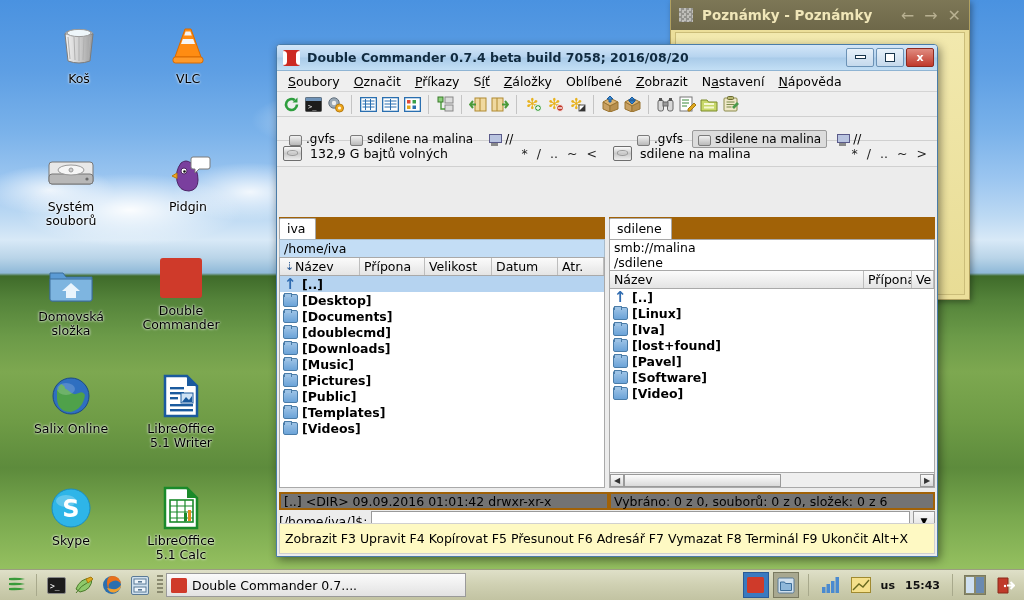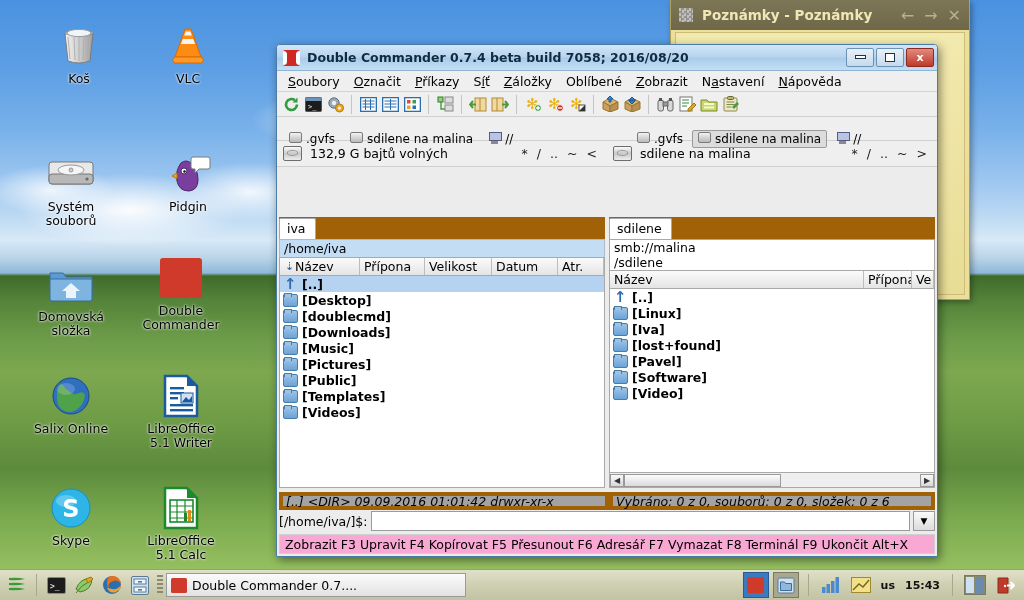--- a/index.html
+++ b/index.html
@@ -78,21 +78,21 @@
   #dc-menu .mi u { text-decoration:underline; }
 
   #dc-toolbar { height:25px; display:flex; align-items:center; gap:2px;
      background:#efefef; border-bottom:1px solid #d0d0d0; padding:0 4px; }
   .tbsep { width:1px; height:19px; background:#c4c4c4; margin:0 4px; }
   .tbi { width:20px; height:20px; position:relative; display:flex; align-items:center; justify-content:center; font-size:13px;}
 
   #dc-drives { height:24px; display:flex; align-items:center;
      background:#efefef; border-bottom:1px solid #d0d0d0; font-size:12px; }
   .drvhalf { width:50%; display:flex; align-items:center; padding-left:6px; gap:3px; }
-  .drvbtn { display:flex; align-items:flex-start; gap:4px; padding:1px 5px; border:1px solid transparent; border-radius:2px;margin-top:20px;}
+  .drvbtn { display:flex; align-items:flex-end; gap:4px; padding:1px 5px; border:1px solid transparent; border-radius:2px;margin-top:20px;}
   .drvbtn.active { border-color:#9a9a9a; background:#dcdcdc; }
   .hdd { width:13px;height:11px; border:1px solid #7b7b7b; border-radius:2px;
      background:linear-gradient(to bottom,#f2f2f2,#b9b9b9); }
   .netd { width:13px;height:12px; position:relative; }
   .netd:before { content:""; position:absolute; left:1px; top:0; width:11px;height:7px;
      border:1px solid #5a5a8a; background:#b9c4e0;}
   .netd:after { content:""; position:absolute; left:3px; bottom:0; width:7px;height:3px; background:#8a8a8a;}
 
   #dc-info { height:26px; display:flex; align-items:center;
      background:#efefef; border-bottom:1px solid #d0d0d0; font-size:12.5px; }
@@ -124,30 +124,30 @@
   .fico.folder { background:linear-gradient(to bottom,#9dc3e6,#6ba3d8); border:1px solid #4a7ca8; border-radius:1px 2px 2px 2px; }
   .fico.folder:before{content:"";position:absolute;left:0;top:-2px;width:6px;height:3px;background:#9dc3e6;border:1px solid #4a7ca8;border-bottom:none;border-radius:1px 1px 0 0;}
   .hscroll { height:15px; background:#efefef; border:1px solid #a9a9a9; border-top:none;
      display:flex; align-items:center; }
   .sbtn { width:14px; height:13px; border:1px solid #9a9a9a; background:linear-gradient(to bottom,#fafafa,#d8d8d8);
      display:flex; align-items:center; justify-content:center; font-size:8px; color:#333; }
   .sthumb { height:13px; border:1px solid #9a9a9a; background:linear-gradient(to bottom,#fcfcfc,#dadada); }
 
   
   #dc-status { position:absolute; left:2px; right:2px; bottom:46px; height:18px; display:flex; }
-  .stbox { border:4px solid #a16207; background:#a3a3a3; font-size:12.5px;
-     display:flex; align-items:center; padding:0 3px;font-style:italic; }
+  .stbox { border:2px solid #a16207; background:#737373; font-size:12.5px;
+     display:flex; align-items:center; padding:0 3px; }
   #dc-cmd { position:absolute; left:2px; right:2px; bottom:24px; height:22px;
      display:flex; align-items:center; gap:3px; }
   #dc-cmd .prompt { font-size:12.5px; }
   #dc-cmd .inp { flex:1; height:20px; background:#fff; border:1px solid #9a9a9a; }
   #dc-cmd .drop { width:22px; height:20px; border:1px solid #9a9a9a;
      background:linear-gradient(to bottom,#fafafa,#dcdcdc); display:flex; align-items:center; justify-content:center; font-size:9px;}
-  #dc-fkeys { position:absolute; left:2px; right:2px; bottom:2px; height:20px;
-     display:flex; align-items:center; font-size:12.5px; background:#f9a8d4;
+  #dc-fkeys { position:absolute; left:2px; right:2px; bottom:2px; height:31px;
+     display:flex; align-items:center; font-size:12.5px; background:#fef9c3;
      border:1px solid #d0d0d0; padding-left:5px; white-space:nowrap; overflow:hidden;}
 
   
   #taskbar { position:absolute; left:0; bottom:0; width:1024px; height:31px;
      background:linear-gradient(to bottom,#dfe0c8,#cfd0b2 50%,#c2c3a2);
      border-top:1px solid #9b9c80; display:flex; align-items:center; }
   .tbsep2 { width:1px; height:22px; background:#a8a98c; margin:0 5px;}
   .launch { width:22px; height:22px; display:flex; align-items:center; justify-content:center; margin:0 3px;}
   #taskwin { display:flex; align-items:center; gap:5px; height:24px; padding:0 8px 0 4px;
      border:1px solid #9a9a9a; background:linear-gradient(to bottom,#fbfbfb,#e2e2e2);
@@ -562,20 +562,24 @@
         <div class="frow sel">
             <span class="fico up"></span>
             <span>[..]</span>
           </div>
         <div class="frow">
             <span class="fico folder"></span>
             <span>[Desktop]</span>
           </div>
         <div class="frow">
             <span class="fico folder"></span>
+            <span>[Documents]</span>
+          </div>
+        <div class="frow">
+            <span class="fico folder"></span>
             <span>[doublecmd]</span>
           </div>
         <div class="frow">
             <span class="fico folder"></span>
             <span>[Downloads]</span>
           </div>
         <div class="frow">
             <span class="fico folder"></span>
             <span>[Music]</span>
           </div>

